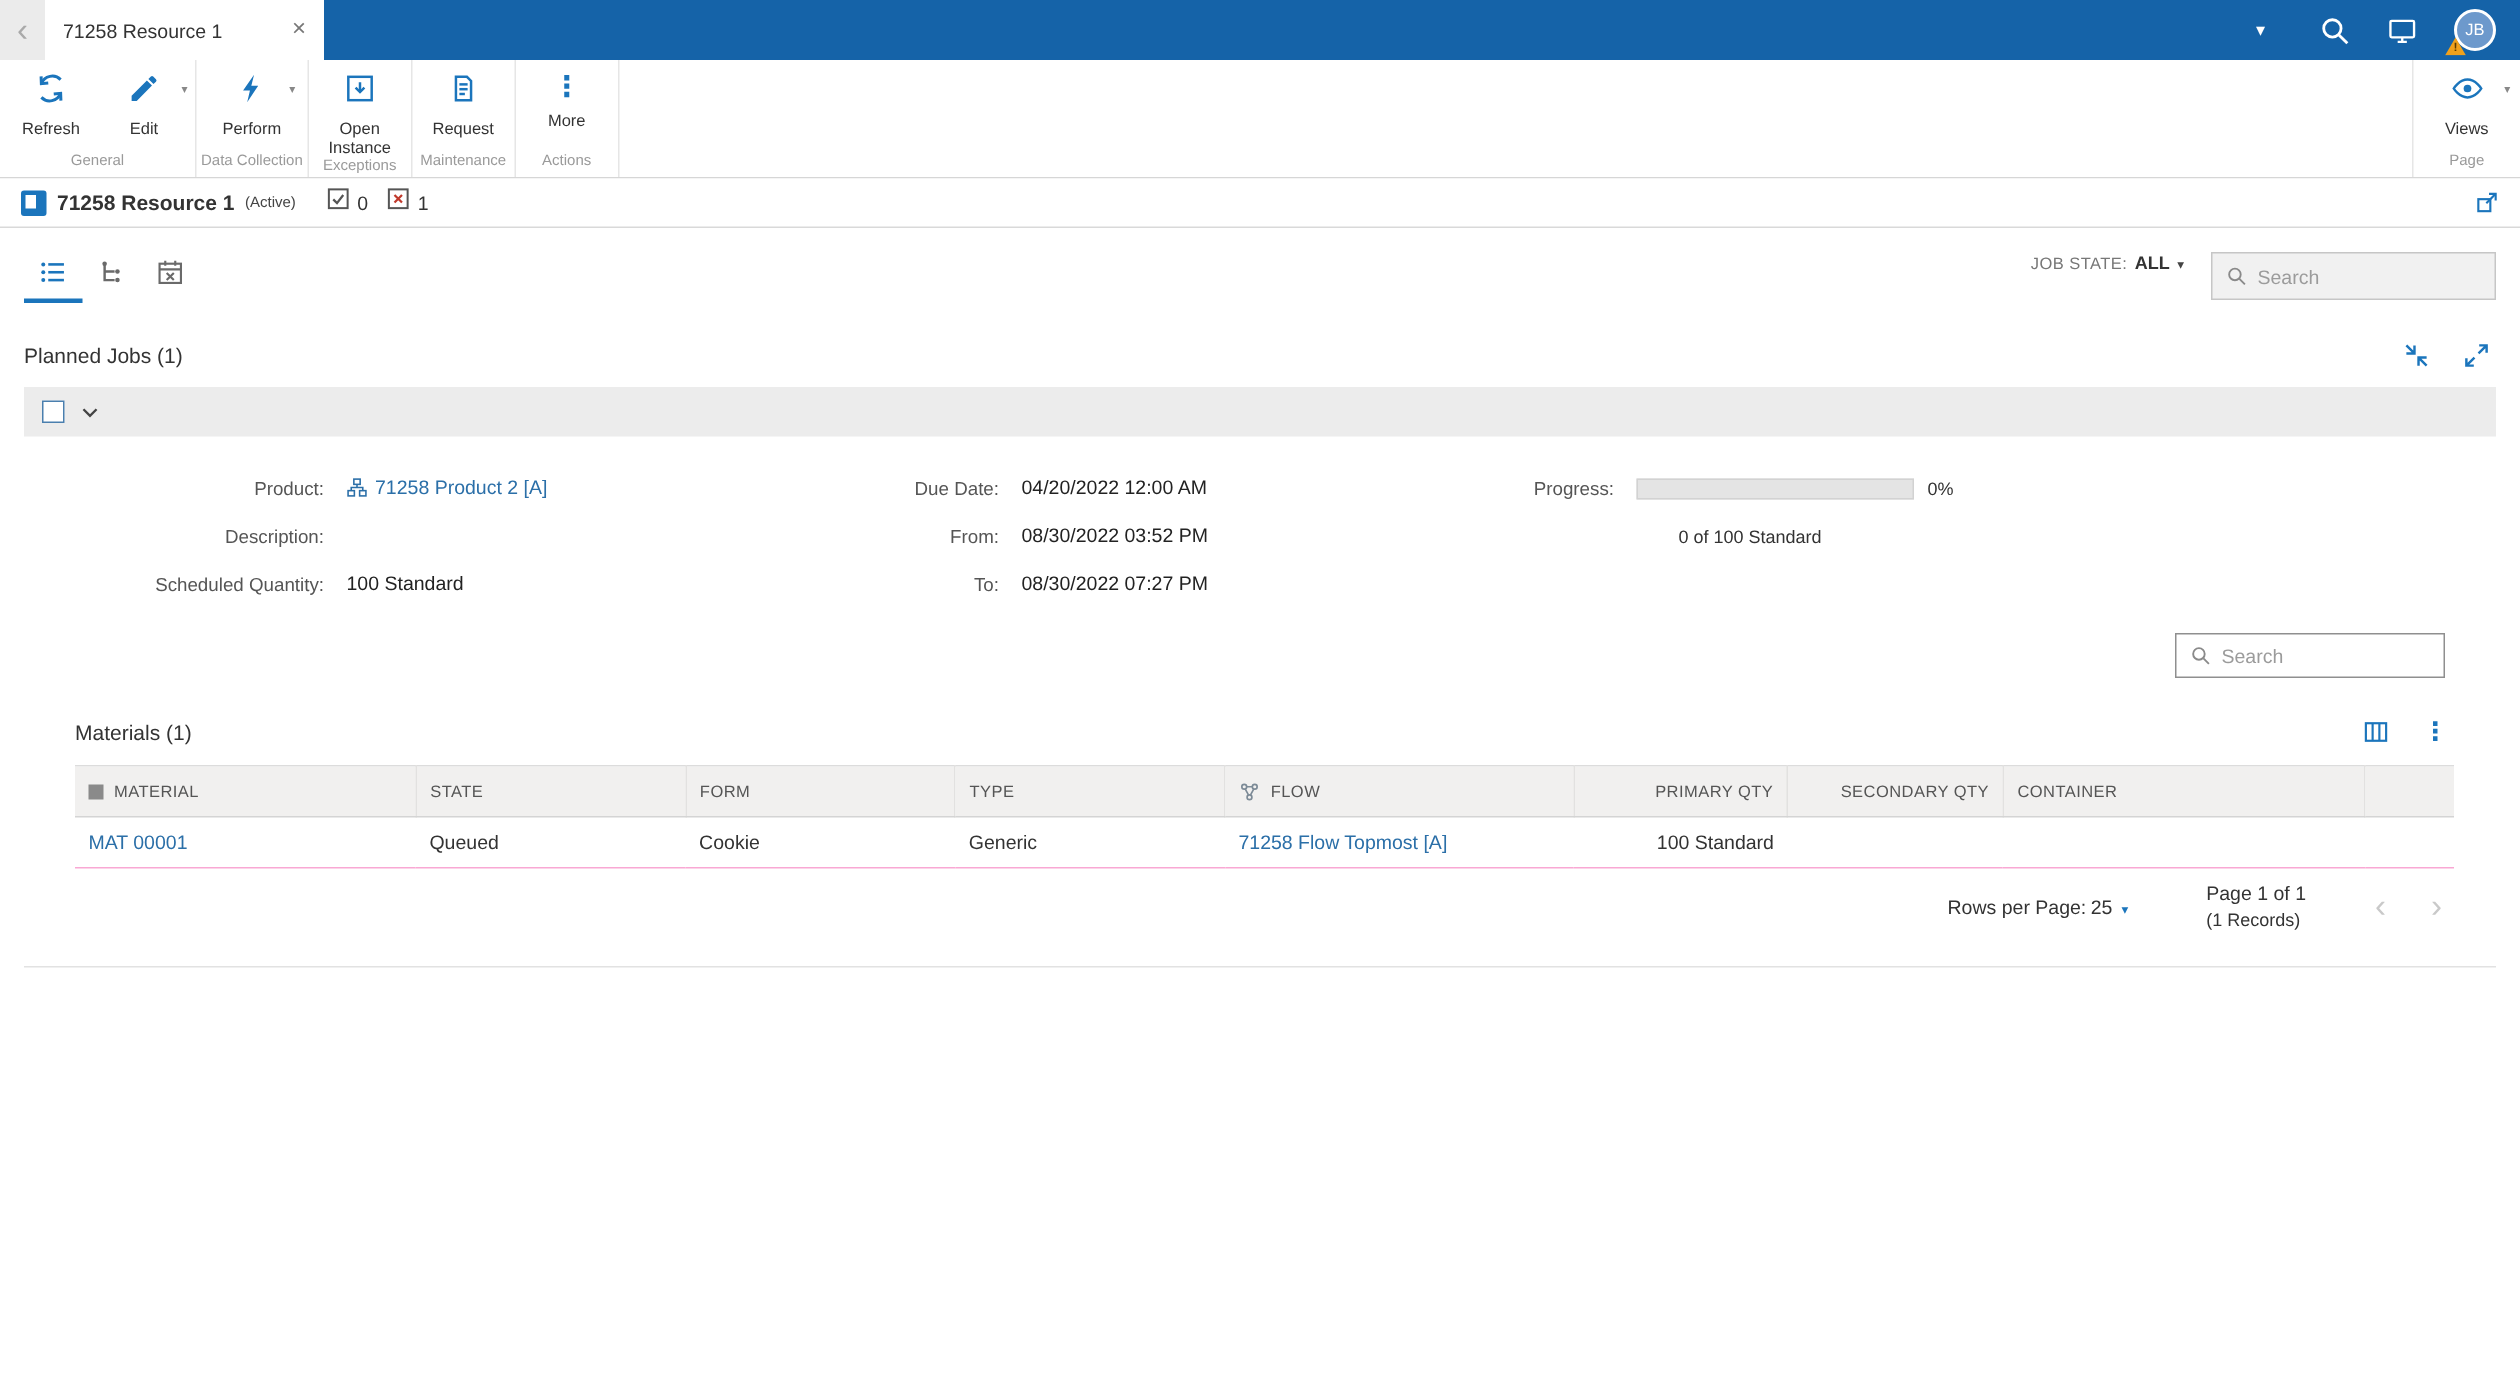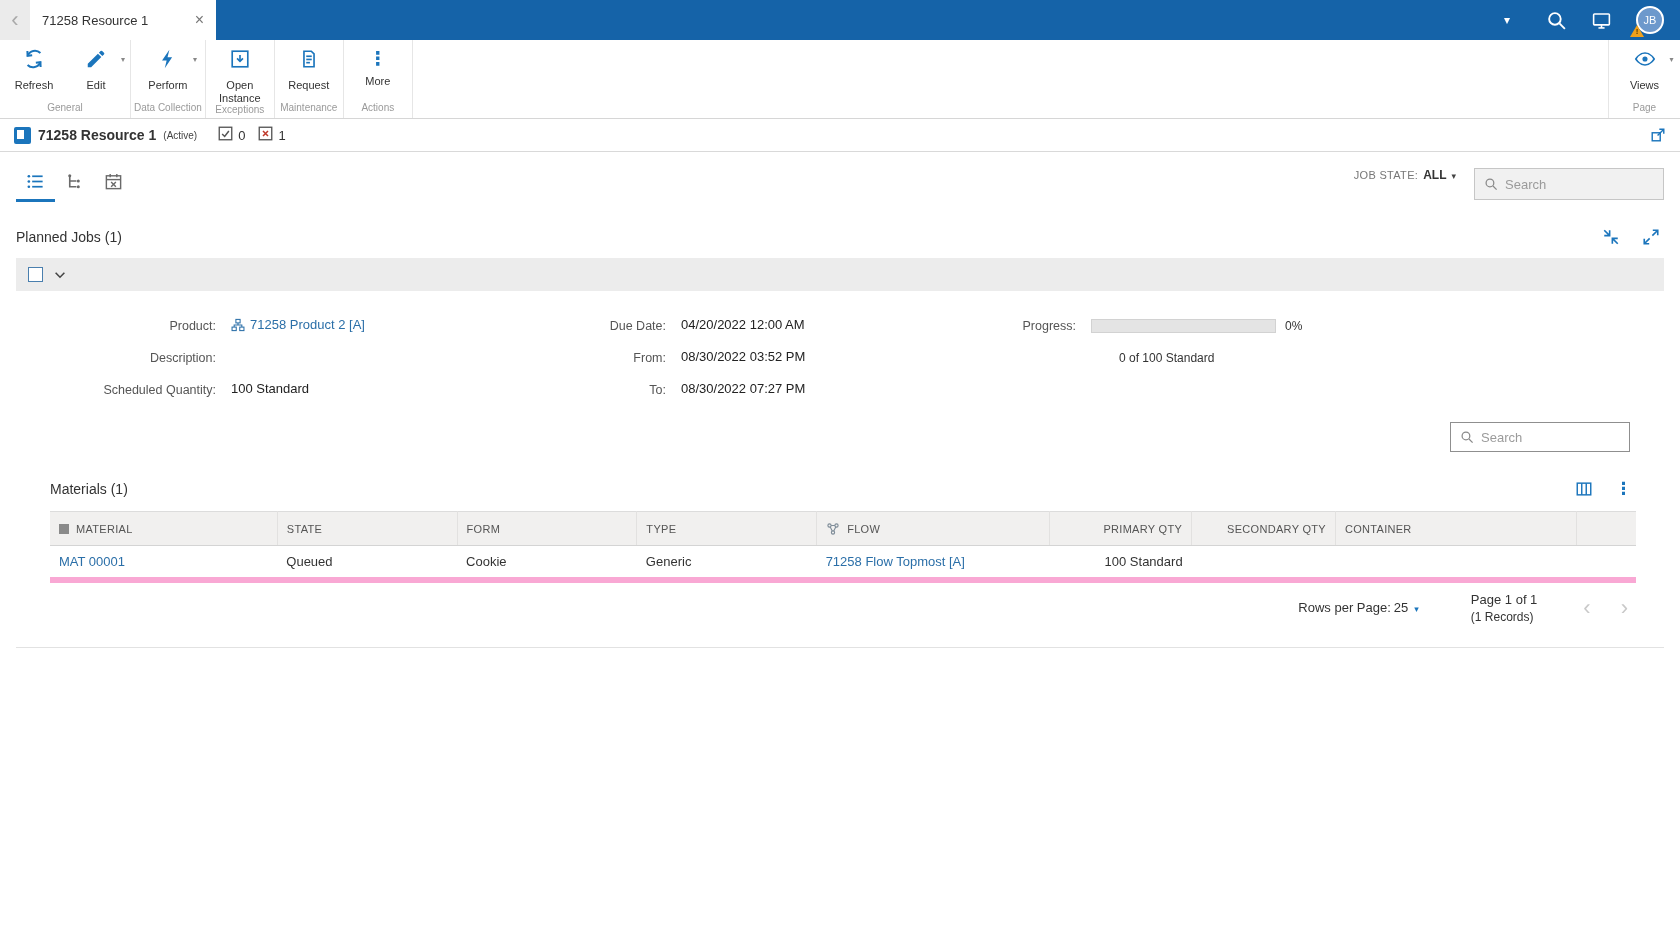--- a/index.html
+++ b/index.html
@@ -85,21 +85,21 @@
   .pfill { height:100%; background:#1b75bc; width:0; }
   .ppct { font-size:12px; color:#333; }
   .pcaption { font-size:12px; color:#333; padding-left:28px; }
 
   .search-row { display:flex; justify-content:flex-end; margin-top:24px; padding-right:34px; }
 
   .materials { margin:26px 28px 0 34px; }
   .mtable { width:100%; border-collapse:collapse; margin-top:12px; table-layout:fixed; }
   .mtable th { height:34px; background:#f1f0ef; border-top:1px solid #dcdcdc; border-bottom:1px solid #d4d4d4; border-right:1px solid #e2e1e0; font-size:11px; font-weight:400; color:#555; text-align:left; padding:0 9px; letter-spacing:.3px; white-space:nowrap; overflow:hidden; }
   .mtable th:last-child { border-right:none; }
-  .mtable td { height:34px; border-bottom:6px solid #f9a8d4; font-size:13px; color:#333; padding:0 9px; white-space:nowrap; overflow:hidden; }
+  .mtable td { height:34px; border-bottom:1px solid #f9a8d4; font-size:13px; color:#333; padding:0 9px; white-space:nowrap; overflow:hidden; }
   .mtable .r { text-align:right; }
   .th-inner { display:flex; align-items:center; gap:7px; }
   .mat-sq { width:10px; height:10px; background:#8a8a8a; display:inline-block; flex:none; }
   .mtable a { color:#2b6fa8; cursor:pointer; }
 
   .pagination { display:flex; align-items:center; justify-content:flex-end; margin-top:8px; font-size:13px; color:#333; }
   .rpp { display:flex; align-items:baseline; gap:3px; margin-right:52px; cursor:pointer; }
   .rpp-caret { font-size:9px; color:#1b75bc; margin-left:3px; }
   .pageinfo { margin-right:46px; line-height:1.4; }
   .records { font-size:12px; }

